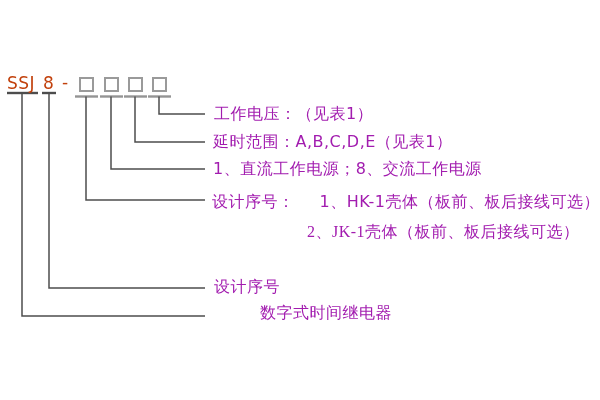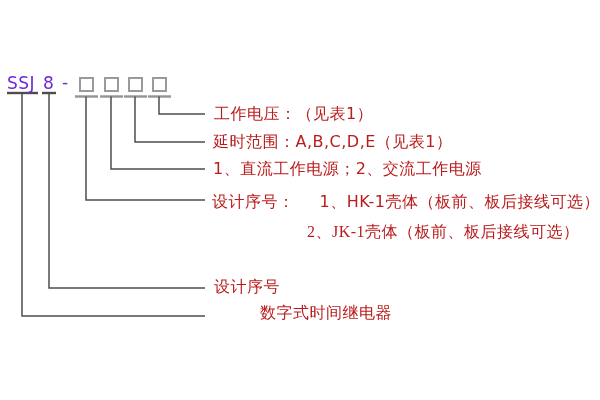--- a/index.html
+++ b/index.html
@@ -14,38 +14,38 @@
     background: #ffffff;
     font-family: "DejaVu Sans", "Liberation Sans", sans-serif;
     color: #3d3d3d;
     overflow: hidden;
   }
   .abs { position: absolute; }
   .model-char {
     font-size: 17px;
     font-weight: 500;
     letter-spacing: 0.5px;
-    color: #6d28d9;
+    color: #c2410c;
     line-height: 18px;
     white-space: nowrap;
   }
   .placeholder-box {
     position: absolute;
     top: 77px;
     width: 11px;
     height: 11px;
     border: 2px solid #9a9a9a;
     background: #ffffff;
   }
   .label {
     position: absolute;
     font-size: 16px;
     line-height: 20px;
     white-space: nowrap;
-    color: #b91c1c;
+    color: #a21caf;
     letter-spacing: 0.5px;
   }
   .option-inline { margin-left: 25px; }
   svg.lines {
     position: absolute;
     left: 0;
     top: 0;
     pointer-events: none;
   }
 </style>
@@ -77,21 +77,21 @@
 
   <div class="placeholder-box" style="left:79px;"></div>
   <div class="placeholder-box" style="left:104px;"></div>
   <div class="placeholder-box" style="left:128px;"></div>
   <div class="placeholder-box" style="left:152px;"></div>
 
   <div class="label" style="left:214px; top:104px;">工作电压：（见表1）</div>
 
   <div class="label" style="left:213px; top:132px;">延时范围：A,B,C,D,E（见表1）</div>
 
-  <div class="label" style="left:213px; top:159px;">1、直流工作电源；2、交流工作电源</div>
+  <div class="label" style="left:213px; top:159px;">1、直流工作电源；8、交流工作电源</div>
 
   <div class="label" style="left:212px; top:192px;">
     <span>设计序号：</span><span class="option-inline">1、HK-1壳体（板前、板后接线可选）</span>
   </div>
 
   <div class="label" style="left:307px; top:222px;font-family:Liberation Serif, serif;">2、JK-1壳体（板前、板后接线可选）</div>
 
 
   <div class="label" style="left:214px; top:277px;">设计序号</div>
 

